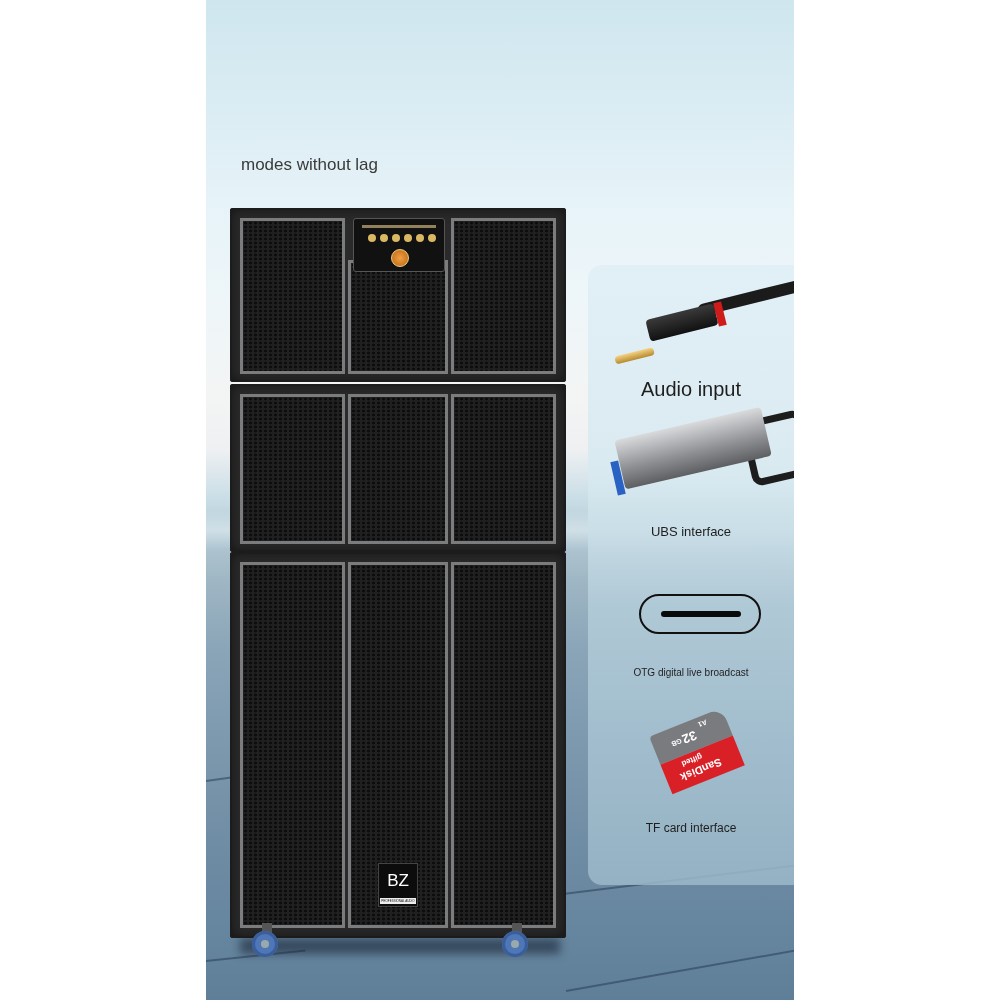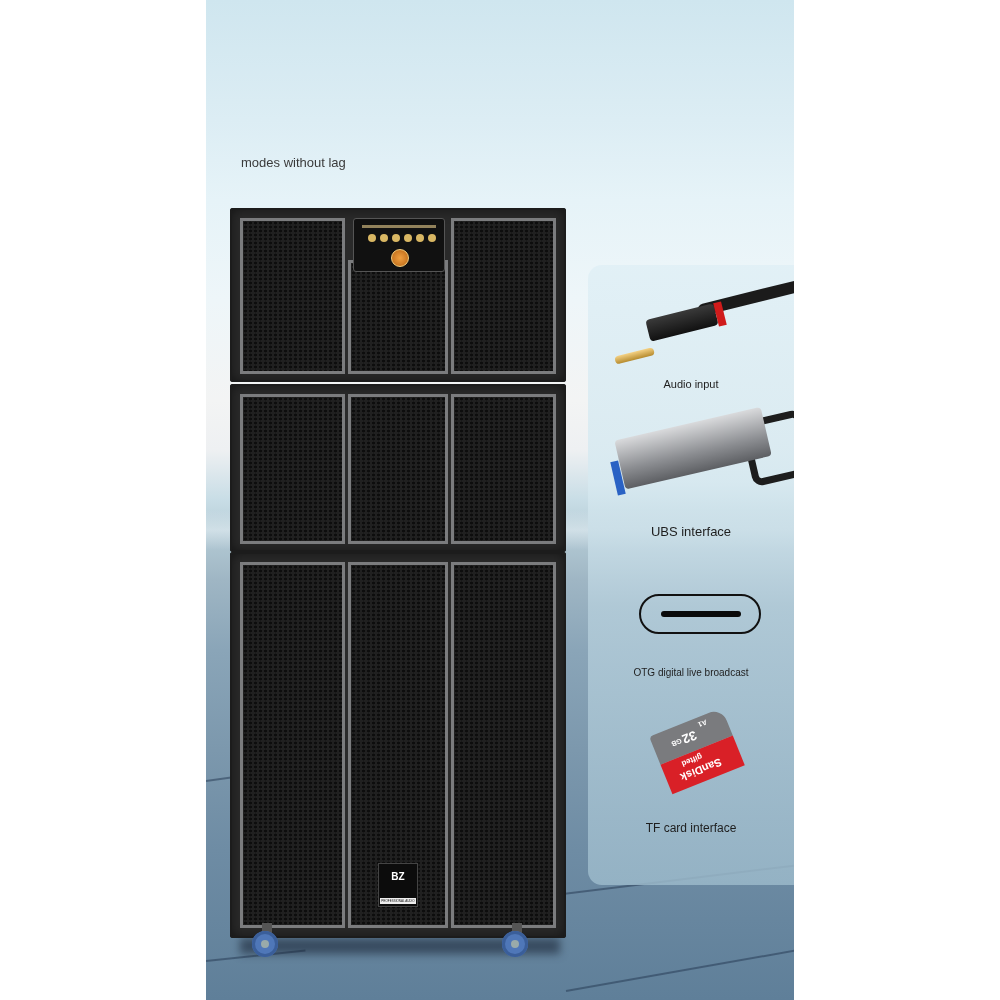--- a/index.html
+++ b/index.html
@@ -9,38 +9,38 @@
     background: linear-gradient(180deg,
       #cfe6ef 0%, #dcedf4 12%, #e6f3f8 20%, #eef6f9 30%, #f3f4f4 40%,
       #eef0f2 45%, #c8dde6 50%, #b6ccd6 53%, #9fb6c4 58%,
       #8aa5b8 65%, #7c98ad 75%, #6e8ca4 85%, #5f7f99 100%); }
   .horizon { position:absolute; left:0; right:0; top:510px; height:40px;
     background: linear-gradient(180deg, rgba(255,255,255,0.0), rgba(230,240,245,0.55), rgba(170,195,210,0.2)); }
   .roof-line { position:absolute; height:2px; background:rgba(40,60,85,0.55); transform-origin:left center; }
 
   .title { position:absolute; left:40px; top:54px; font-size:30px; color:#c0571a; font-weight:400; letter-spacing:0.2px; white-space:nowrap; }
   .sub1 { position:absolute; left:35px; top:121px; font-size:15.5px; color:#2a2a2a; white-space:nowrap; }
-  .sub2 { position:absolute; left:35px; top:155px; font-size:13px; color:#3a3a3a; white-space:nowrap; }
+  .sub2 { position:absolute; left:35px; top:155px; font-size:17px; color:#3a3a3a; white-space:nowrap; }
 
   
   .speaker { position:absolute; left:24px; top:208px; width:336px; height:735px; }
   .cab { position:absolute; left:0; width:336px; background:#2a2a2a; border-radius:3px;
          box-shadow: inset 0 0 0 2px #1c1c1c, inset 0 0 14px rgba(0,0,0,0.6); }
   .grille { position:absolute; background-color:#202020;
     background-image: radial-gradient(circle, #0d0d0d 1.3px, transparent 1.6px);
     background-size:5px 4px; border:3px solid #7b7c7e; box-sizing:border-box; }
   .panel { position:absolute; left:60px; top:10px; width:90px; height:52px; background:#111; border-radius:3px;
     border:1px solid #555; }
   .panel-text { position:absolute; left:8px; top:6px; width:74px; height:3px; background:#c9b27a; opacity:0.7; }
   .panel-btns { position:absolute; left:14px; top:15px; display:flex; gap:4px; }
   .panel-btn { width:8px; height:8px; border-radius:50%; background:#d9b763; }
   .panel-logo { position:absolute; left:37px; top:30px; width:16px; height:16px; border-radius:50%;
     background:radial-gradient(circle,#f0a040,#b86414); border:1px solid #f7cf7d; }
   .badge { position:absolute; left:148px; top:655px; width:38px; height:42px; background:#0c0c0c; border:1px solid #444; }
-  .badge-text { position:absolute; left:0; right:0; top:7px; text-align:center; color:#fff; font-size:10px; font-weight:bold; }
+  .badge-text { position:absolute; left:0; right:0; top:7px; text-align:center; color:#fff; font-size:17px; font-weight:normal; }
   .badge-strip { position:absolute; left:1px; right:1px; bottom:2px; height:6px; background:#eee; font-size:3px; color:#111; text-align:center; line-height:6px; overflow:hidden; }
   .wheel { position:absolute; top:715px; width:30px; height:34px; }
   .wheel .post { position:absolute; left:10px; top:0; width:10px; height:10px; background:#555; }
   .wheel .tire { position:absolute; left:0; top:8px; width:26px; height:26px; border-radius:50%; background:#4f77b8;
     box-shadow: inset 0 0 0 3px #3a5e99; }
   .wheel .hub { position:absolute; left:9px; top:17px; width:8px; height:8px; border-radius:50%; background:#9aa; }
   .shadow { position:absolute; left:10px; top:730px; width:320px; height:16px; background:rgba(20,30,45,0.55); filter:blur(4px); }
 
   
   .card { position:absolute; left:382px; top:265px; width:206px; height:620px; border-radius:14px 0 0 14px;
@@ -130,21 +130,21 @@
     </div>
   </div>
 
   <div class="card">
     <div>
       <div class="jack-cable"></div>
       <div class="jack-body"></div>
       <div class="jack-ring"></div>
       <div class="jack-tip"></div>
     </div>
-    <div class="feat-label" style="top:113px;font-size:11px;">Audio input</div>
+    <div class="feat-label" style="top:113px;font-size:20px;">Audio input</div>
 
     <div>
       <div class="usb-loop"></div>
       <div class="usb-body"></div>
       <div class="usb-edge"></div>
     </div>
     <div class="feat-label" style="top:259px;font-size:13px;">UBS interface</div>
 
     <div class="otg">
       <div class="otg-bar"></div>

